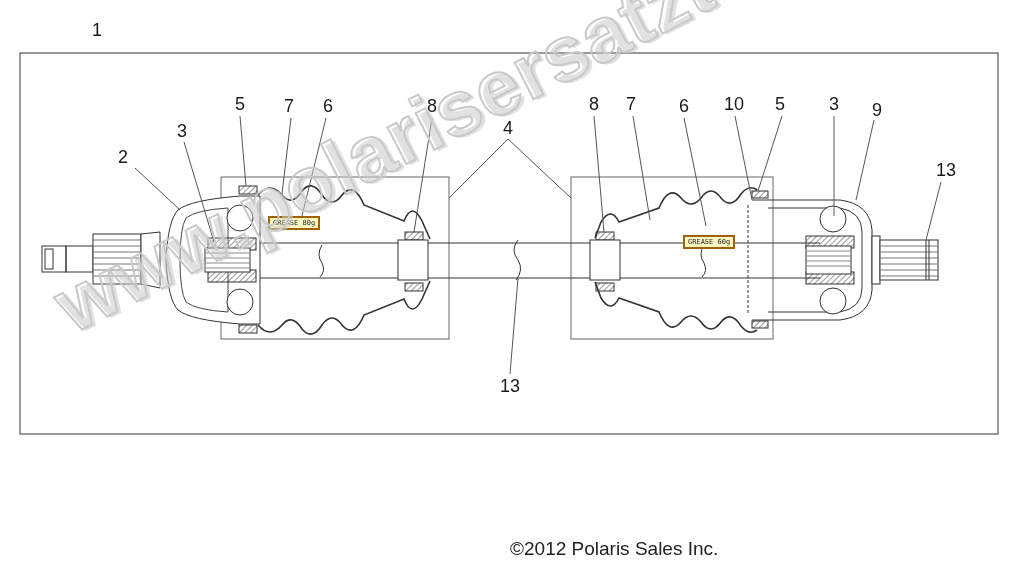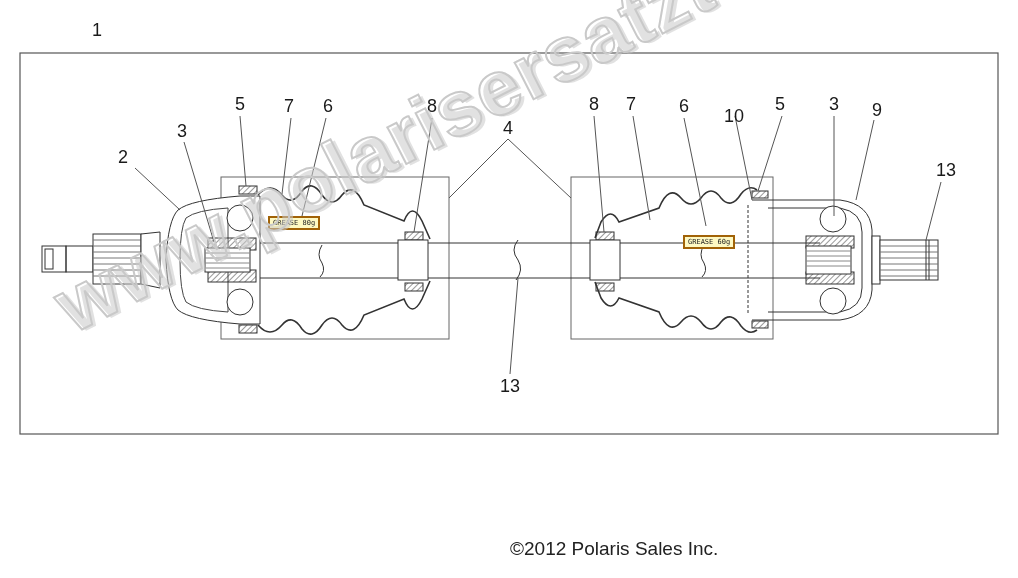--- a/index.html
+++ b/index.html
@@ -159,21 +159,21 @@
     <span class="callout" style="left: 123px; top: 157px;">2</span>
     <span class="callout" style="left: 182px; top: 131px;">3</span>
     <span class="callout" style="left: 240px; top: 104px;">5</span>
     <span class="callout" style="left: 289px; top: 106px;">7</span>
     <span class="callout" style="left: 328px; top: 106px;">6</span>
     <span class="callout" style="left: 432px; top: 106px;">8</span>
     <span class="callout" style="left: 508px; top: 128px;">4</span>
     <span class="callout" style="left: 594px; top: 104px;">8</span>
     <span class="callout" style="left: 631px; top: 104px;">7</span>
     <span class="callout" style="left: 684px; top: 106px;">6</span>
-    <span class="callout" style="left: 734px; top: 116px;">10</span>
+    <span class="callout" style="left: 734px; top: 104px;">10</span>
     <span class="callout" style="left: 780px; top: 104px;">5</span>
     <span class="callout" style="left: 834px; top: 104px;">3</span>
     <span class="callout" style="left: 877px; top: 110px;">9</span>
     <span class="callout" style="left: 946px; top: 170px;">13</span>
     <span class="callout" style="left: 510px; top: 386px;">13</span>
   </div>
 
 <div class="watermark">www.polarisersatzteile.de</div>
 
 <div class="copyright">©2012 Polaris Sales Inc.</div>

